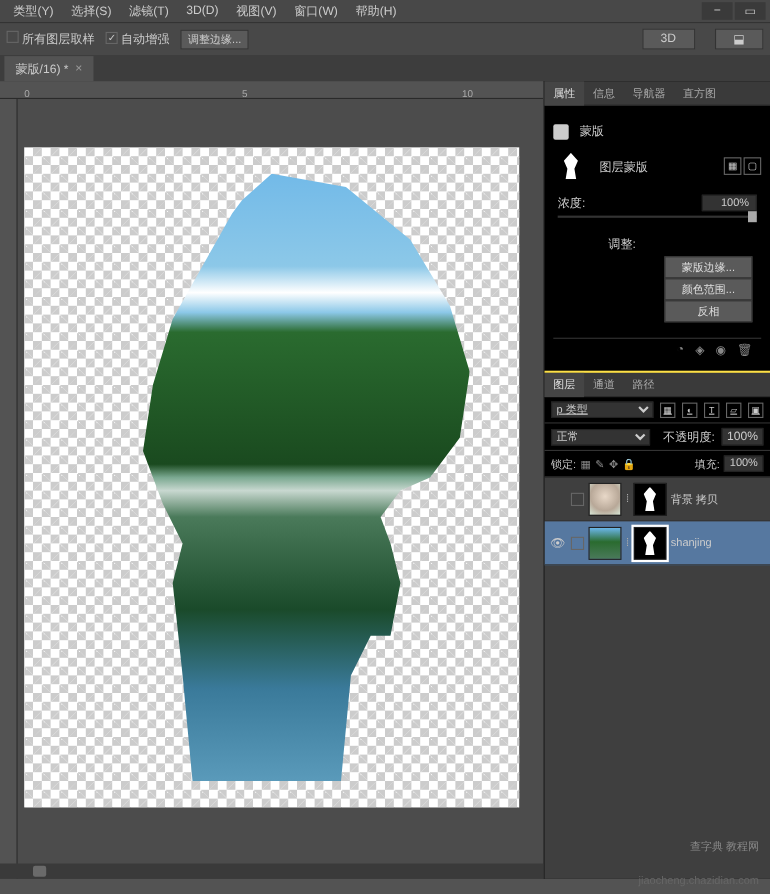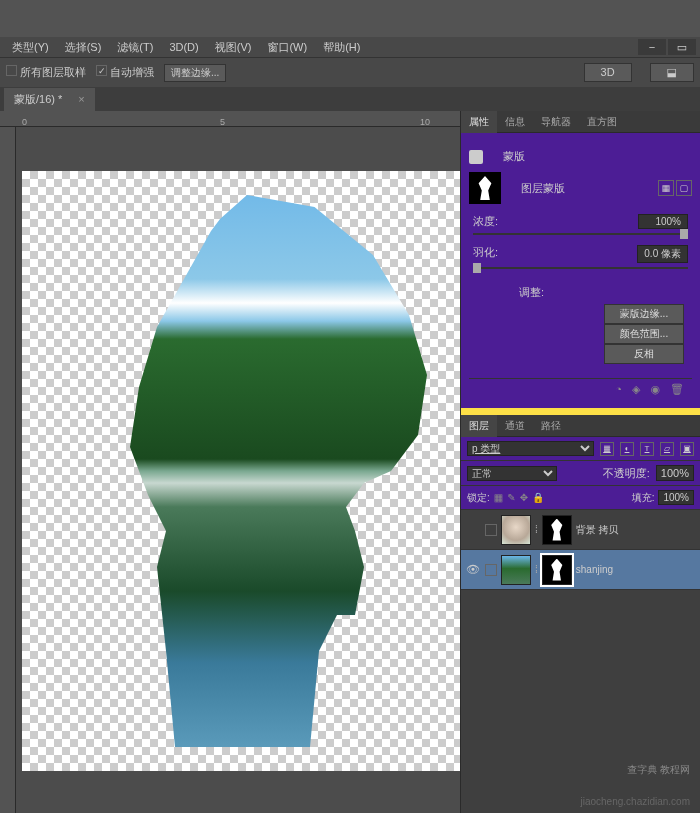--- a/index.html
+++ b/index.html
@@ -1,60 +1,60 @@
 <!DOCTYPE html>
 <html><head>
 <meta charset="utf-8">
 <style>
 * { margin: 0; padding: 0; box-sizing: border-box; font-family: "Microsoft YaHei", sans-serif; }
 body { background: #535353; color: #ccc; font-size: 11px; width: 700px; height: 813px; overflow: hidden; position: relative; }
-.menubar { background: #484848; height: 20px; display: flex; align-items: center; padding: 0 4px; gap: 0; margin-top: 37px; }
+.menubar { background: #484848; height: 20px; display: flex; align-items: center; padding: 0 4px; gap: 0; }
 .menubar span { padding: 2px 8px; cursor: pointer; }
 .menubar .wincontrols { margin-left: auto; display: flex; gap: 2px; }
 .wincontrols div { width: 28px; height: 16px; background: #3a3a3a; display: flex; align-items: center; justify-content: center; }
 .optbar { background: #484848; height: 30px; display: flex; align-items: center; padding: 0 6px; gap: 10px; border-top: 1px solid #333; }
 .optright { margin-left: auto; display: flex; gap: 18px; }
 .optright .btn3d { background: #5a5a5a; border: 1px solid #333; padding: 2px 16px; }
 .tabbar { background: #3d3d3d; height: 24px; display: flex; align-items: center; padding: 0 4px; }
-.tabbar .tab { background: #535353; padding: 4px 10px; display: flex; align-items: center; gap: 16px; }
+.tabbar .tab { background: #535353; padding: 4px 10px; display: flex; align-items: center; gap: 6px; }
 .tabbar .close { color: #999; }
 .main { display: flex; height: 725px; }
 .canvas-area { flex: 1; background: #4c4c4c; position: relative; overflow: hidden; }
 .ruler-h { height: 16px; background: #535353; border-bottom: 1px solid #2a2a2a; position: relative; }
 .ruler-h .tick { position: absolute; top: 6px; font-size: 9px; color: #aaa; }
 .ruler-v { width: 16px; background: #535353; border-right: 1px solid #2a2a2a; position: absolute; top: 16px; bottom: 0; left: 0; }
 .canvas-wrap { position: absolute; left: 22px; top: 60px; width: 450px; height: 600px; background-image:
   linear-gradient(45deg,#ccc 25%,transparent 25%),linear-gradient(-45deg,#ccc 25%,transparent 25%),
   linear-gradient(45deg,transparent 75%,#ccc 75%),linear-gradient(-45deg,transparent 75%,#ccc 75%);
   background-size: 16px 16px; background-position: 0 0,0 8px,8px -8px,-8px 0; background-color: #fff; }
 .silhouette { width: 100%; height: 100%; clip-path: polygon(50% 4%, 65% 6%, 78% 14%, 86% 24%, 90% 34%, 88% 44%, 82% 50%, 76% 52%, 72% 56%, 74% 60%, 76% 66%, 74% 74%, 70% 74%, 66% 80%, 64% 96%, 34% 96%, 32% 80%, 30% 66%, 32% 60%, 28% 54%, 24% 46%, 26% 36%, 30% 26%, 36% 18%, 42% 10%, 44% 8%); background: linear-gradient(to bottom, #6BB6E8 0%, #8CC8E8 18%, #fff 22%, #8CC8E8 25%, #2A6B2F 28%, #1a4a1f 48%, #7aa890 50%, #c8d8d0 52%, #4a7a5a 56%, #1a4a2a 70%, #3a7a9a 82%, #5a9aba 96%); position: relative; }
 .watermark { position: absolute; bottom: 6px; right: 10px; color: #888; font-size: 10px; }
 .wm2 { position: absolute; bottom: 6px; right: 10px; color: #666; font-size: 10px; }
-.right { width: 240px; background: #4c1d95; border-left: 1px solid #2a2a2a; display: flex; flex-direction: column; }
+.right { width: 206px; background: #000000; border-left: 1px solid #2a2a2a; display: flex; flex-direction: column; }
 .panel-tabs { display: flex; border-bottom: 1px solid #2a2a2a; background: #3a3a3a; height: 22px; align-items: center; }
 .panel-tabs span { padding: 4px 8px; font-size: 10px; color: #aaa; }
 .panel-tabs span.active { background: #454545; color: #e0e0e0; }
 .properties { padding: 8px; }
-.prop-row { display: flex; align-items: center; margin: 8px 0; gap: 20px; }
+.prop-row { display: flex; align-items: center; margin: 8px 0; gap: 10px; }
 .mask-icon { width: 14px; height: 14px; background: #ccc; border-radius: 2px; }
 .mask-preview { width: 32px; height: 32px; background: #000; display: flex; align-items: center; justify-content: center; }
 .mask-preview div { width: 16px; height: 24px; background: #fff; clip-path: polygon(50% 0%, 90% 30%, 70% 60%, 80% 100%, 20% 100%, 30% 60%, 10% 30%); }
 .link-icons { display: flex; gap: 2px; margin-left: auto; }
 .link-icons div { width: 16px; height: 16px; border: 1px solid #666; display: flex; align-items: center; justify-content: center; font-size: 9px; }
 .slider-row { margin: 10px 4px; }
 .slider-row .labelrow { display: flex; justify-content: space-between; margin-bottom: 4px; }
 .slider-row .valbox { background: #333; border: 1px solid #222; padding: 1px 6px; font-size: 10px; min-width: 50px; text-align: right; }
 .slider-track { height: 2px; background: #333; position: relative; margin-top: 4px; }
 .slider-thumb { position: absolute; top: -4px; width: 8px; height: 10px; background: #aaa; }
 .adjust-section { padding: 6px 8px; margin-left: 42px; }
 .adjust-btns { display: flex; flex-direction: column; gap: 0; margin-top: 4px; align-items: flex-end; }
 .adjust-btns button { background: #5a5a5a; border: 1px solid #333; color: #ddd; width: 80px; padding: 2px 0; font-size: 10px; }
 .prop-footer { display: flex; justify-content: flex-end; gap: 10px; padding: 4px 8px; border-top: 1px solid #333; margin-top: 8px; }
 .prop-footer span { font-size: 11px; color: #888; }
-.layers { flex: 1; display: flex; flex-direction: column; border-top: 7px solid #fde047; }
+.layers { flex: 1; display: flex; flex-direction: column; border-top: 2px solid #fde047; }
 .layer-toolbar { display: flex; align-items: center; padding: 4px 6px; gap: 6px; border-bottom: 1px solid #333; text-decoration: underline; }
 .layer-toolbar select { background: #333; color: #ccc; border: 1px solid #222; font-size: 10px; flex: 1; }
 .layer-toolbar .icon { width: 14px; height: 14px; border: 1px solid #666; font-size: 8px; display: flex; align-items: center; justify-content: center; }
 .layer-modebar { display: flex; align-items: center; padding: 4px 6px; gap: 6px; border-bottom: 1px solid #333; }
 .layer-modebar select { background: #333; color: #ccc; border: 1px solid #222; font-size: 10px; width: 90px; }
 .lockbar { display: flex; align-items: center; padding: 4px 6px; gap: 4px; border-bottom: 1px solid #333; font-size: 10px; }
 .lockbar .icon { font-size: 10px; color: #888; }
 .layerlist { flex: 1; background: #3f3f3f; overflow-y: auto; }
 .layer-row { display: flex; align-items: center; padding: 4px; gap: 4px; border-bottom: 1px solid #333; height: 40px; }
 .layer-row.sel { background: #5678a0; }
@@ -147,29 +147,20 @@
       </div>
       <div class="slider-row">
         <div class="labelrow">
           <span>浓度:</span>
           <span class="valbox">100%</span>
         </div>
         <div class="slider-track">
             <div class="slider-thumb" style="left:calc(100% - 8px)"></div>
           </div>
       </div>
-      <div class="slider-row">
-        <div class="labelrow">
-          <span>羽化:</span>
-          <span class="valbox">0.0 像素</span>
-        </div>
-        <div class="slider-track">
-            <div class="slider-thumb" style="left:0"></div>
-          </div>
-      </div>
       <div class="adjust-section">
         <span>调整:</span>
         <div class="adjust-btns">
           <button>蒙版边缘...</button>
           <button>颜色范围...</button>
           <button>反相</button>
         </div>
       </div>
       <div class="prop-footer">
         <span>◔</span>

